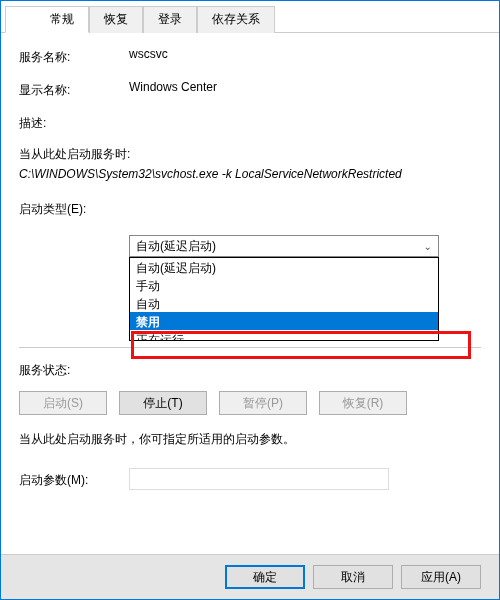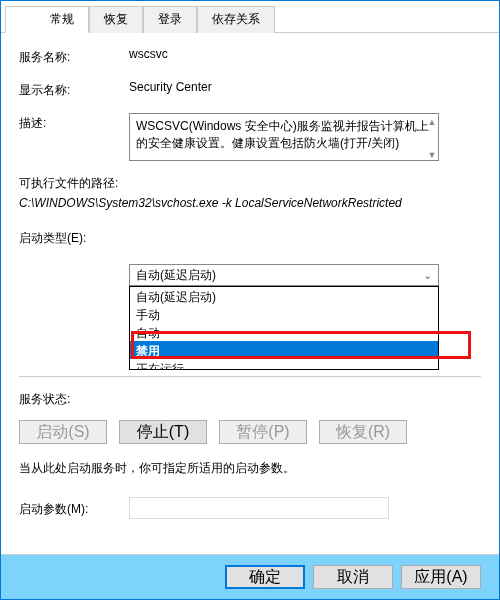--- a/index.html
+++ b/index.html
@@ -132,21 +132,21 @@
     display: flex;
     gap: 12px;
     margin: 12px 0 16px 0;
   }
   .btn {
     width: 88px;
     height: 24px;
     border: 1px solid #adadad;
     background: #e1e1e1;
     cursor: pointer;
-    font-size: 16px;
+    font-size: 12px;
     display: flex;
     align-items: center;
     justify-content: center;
   }
   .btn.disabled {
     color: #999;
     background: #efefef;
     cursor: default;
   }
   .hint { margin: 8px 0 20px 0; }
@@ -165,21 +165,21 @@
   .footer {
     position: absolute;
     bottom: 0;
     left: 0;
     right: 0;
     border-top: 1px solid #ccc;
     padding: 10px 18px;
     display: flex;
     justify-content: flex-end;
     gap: 8px;
-    background: #7dd3fc;
+    background: #e5e5e5;
   }
   .footer .btn {
     width: 80px;
     background: #e1e1e1;
   }
   .footer .btn.primary {
     border: 2px solid #0078d7;
     background: #e1e1e1;
   }
 </style>
@@ -195,35 +195,28 @@
 
 <div class="content">
 
   <div class="row">
     <div class="label">服务名称:</div>
     <div class="value">wscsvc</div>
   </div>
 
   <div class="row">
     <div class="label">显示名称:</div>
-    <div class="value">Security Center</div>
+    <div class="value">Windows Center</div>
   </div>
 
   <div class="row">
     <div class="label">描述:</div>
-    <div class="desc-box">
-      <span>WSCSVC(Windows 安全中心)服务监视并报告计算机上的安全健康设置。健康设置包括防火墙(打开/关闭)</span>
-      <div class="desc-scroll">
-        <div class="arrow">▲</div>
-        <div class="arrow">▼</div>
-      </div>
-    </div>
-  </div>
-
-  <div class="path-label">可执行文件的路径:</div>
+  </div>
+
+  <div class="path-label">当从此处启动服务时:</div>
   <div class="path-value">C:\WINDOWS\System32\svchost.exe -k LocalServiceNetworkRestricted</div>
 
   <div class="row">
     <div class="label">启动类型(E):</div>
     <div class="select-wrap">
       <div class="select-box">
         <span>自动(延迟启动)</span>
         <span class="chev">⌄</span>
       </div>
       <div class="dropdown">

